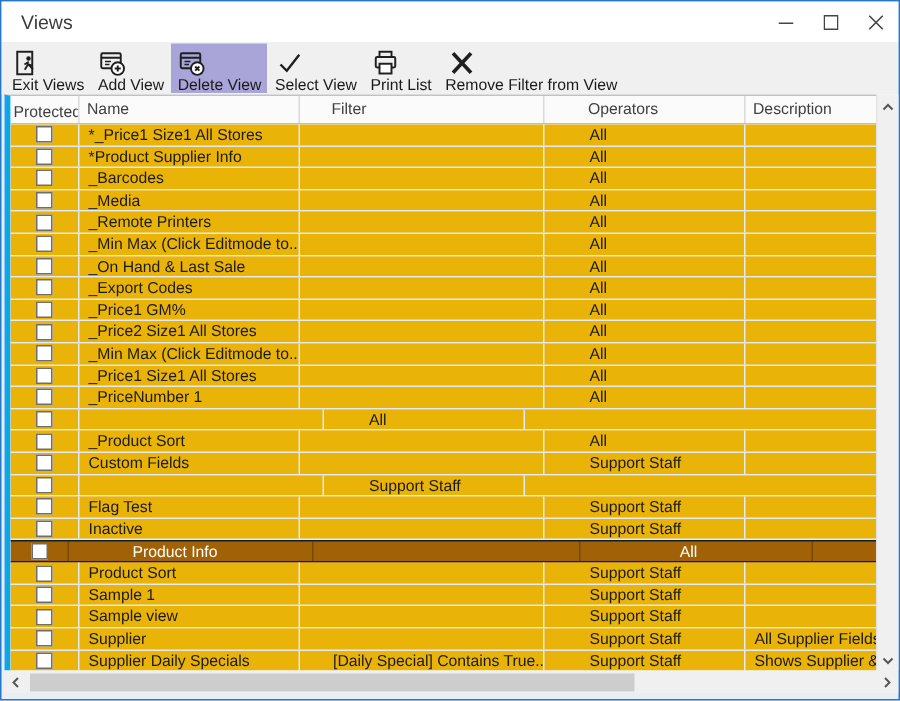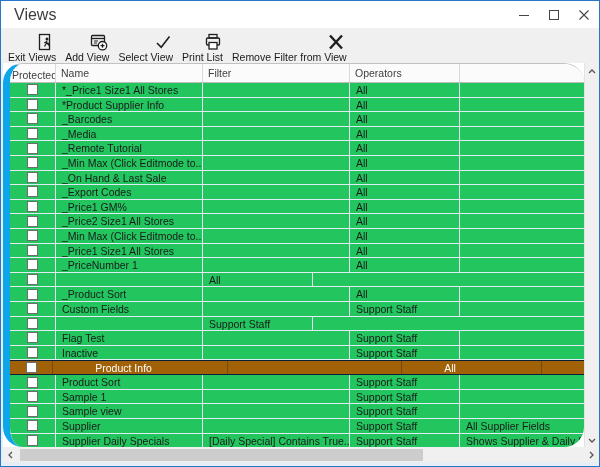--- a/index.html
+++ b/index.html
@@ -3,42 +3,42 @@
 <meta charset="utf-8">
 <style>
   * { margin:0; padding:0; box-sizing:border-box; }
   html,body { width:600px; height:467px; font-family:"Liberation Sans","DejaVu Sans",sans-serif; }
   .window {
     position:absolute; left:0; top:0; width:600px; height:467px;
     border:1px solid #2677c8; background:#e8eef6; overflow:hidden;
   }
   
   .titlebar { position:absolute; left:0; top:0; right:0; height:27px; background:#ffffff; display:flex; align-items:center; }
-  .title { font-size:16px; color:#3c3c3c; padding-left:13px; flex:1; }
+  .title { font-size:13px; color:#3c3c3c; padding-left:13px; flex:1; }
   .win-controls { display:flex; height:100%; }
   .win-btn { width:30px; height:100%; display:flex; align-items:center; justify-content:center; }
   .win-btn svg { display:block; }
   
   .toolbar { position:absolute; left:0; top:27px; right:0; height:35px; background:#f0f0f0; display:flex; align-items:stretch; padding:1px 0 1px 3px; }
-  .tbtn { display:flex; flex-direction:column; align-items:flex-end; justify-content:space-between; padding:3px 4px 2px 4px; margin-right:1px; }
+  .tbtn { display:flex; flex-direction:column; align-items:flex-start; justify-content:space-between; padding:3px 4px 2px 4px; margin-right:1px; }
   .tbtn.active { background:#a9a5d9; }
   .ticon { height:20px; display:flex; align-items:flex-end; }
   .tlabel { font-size:10.5px; color:#1a1a1a; white-space:nowrap; line-height:11px; }
   
   .grid { position:absolute; left:2px; top:62px; width:596px; height:384px; display:flex; background:#fff; }
-  .grid-main { flex:1; overflow:hidden; border-left:7px solid #0ea5e9; border-top:1px solid #c2c2c2;border-radius:20px; }
+  .grid-main { flex:1; overflow:hidden; border-left:4px solid #0ea5e9; border-top:1px solid #c2c2c2; }
   .gheader { display:flex; height:19px; background:#fbfbfb; border-bottom:1px solid #bdbdbd; }
   .hcell { font-size:10.5px; color:#404040; padding:3px 0 0 5px; border-right:1px solid #d9d9d9; overflow:hidden; white-space:nowrap; }
   .rows { background:#fff; }
-  .grow { display:flex; height:14.6px; border-bottom:1px solid #e2eaf3; background:#22c55e; }
+  .grow { display:flex; height:14.6px; border-bottom:1px solid #e2eaf3; background:#eab308; }
   .cell { font-size:10.5px; color:#1b1b1b; padding:1px 0 0 6px; border-right:1px solid #e2eaf3; overflow:hidden; white-space:nowrap; line-height:12px; }
   .c0 { width:46px; display:flex; align-items:center; justify-content:center; padding:0; }
   .c1 { width:147px; }
-  .c2 { width:147px; }
-  .c3 { width:110px; }
+  .c2 { width:147px;margin-left:16px; }
+  .c3 { width:110px;margin-left:24px; }
   .c4 { flex:1; border-right:none; }
   .cbx { width:11px; height:11px; border:1px solid #6e6e6e; background:#fff; }
   .grow.selected { background:#a16207; border-top:1px solid #0b2038; border-bottom:1px solid #0b2038; height:15px;gap:36px; }
   .grow.selected .cell { color:#ffffff; border-right-color:rgba(0,0,0,0.25); }
   
   .vscroll { width:15px; background:#f0f0f0; display:flex; flex-direction:column; justify-content:space-between; align-items:center; border-left:1px solid #e3e3e3; }
   .sbtn { width:15px; height:15px; display:flex; align-items:center; justify-content:center; }
   .hscroll { position:absolute; left:2px; top:446px; width:596px; height:15px; background:#f0f0f0; display:flex; align-items:center; }
   .hthumb { position:absolute; left:17px; top:1.5px; width:403px; height:12px; background:#cdcdcd; }
   .hscroll .sbtn.right { margin-left:auto; }
@@ -92,20 +92,33 @@
             <rect x="2.5" y="3.5" width="13" height="10" rx="1" fill="none" stroke="#1f1f1f" stroke-width="1.3"></rect>
             <line x1="2.5" y1="6.5" x2="15.5" y2="6.5" stroke="#1f1f1f" stroke-width="1.3"></line>
             <line x1="5" y1="9" x2="9" y2="9" stroke="#1f1f1f" stroke-width="1"></line>
             <line x1="5" y1="11" x2="8" y2="11" stroke="#1f1f1f" stroke-width="1"></line>
             <circle cx="13.5" cy="13.7" r="4.2" fill="#fff" stroke="#1f1f1f" stroke-width="1.3"></circle>
             <path d="M13.5 11.7 v4 M11.5 13.7 h4" stroke="#1f1f1f" stroke-width="1.3"></path>
           </svg>
         </span>
         <span class="tlabel">Add View</span>
       </div>
+      <div class="tbtn active">
+        <span class="ticon">
+          <svg width="20" height="20" viewBox="0 0 20 20">
+            <rect x="2.5" y="3.5" width="13" height="10" rx="1" fill="none" stroke="#1f1f1f" stroke-width="1.3"></rect>
+            <line x1="2.5" y1="6.5" x2="15.5" y2="6.5" stroke="#1f1f1f" stroke-width="1.3"></line>
+            <line x1="5" y1="9" x2="9" y2="9" stroke="#1f1f1f" stroke-width="1"></line>
+            <line x1="5" y1="11" x2="8" y2="11" stroke="#1f1f1f" stroke-width="1"></line>
+            <circle cx="13.5" cy="13.7" r="4.2" fill="#fff" stroke="#1f1f1f" stroke-width="1.3"></circle>
+            <path d="M12.1 12.3 l2.8 2.8 M14.9 12.3 l-2.8 2.8" stroke="#1f1f1f" stroke-width="1.3"></path>
+          </svg>
+        </span>
+        <span class="tlabel">Delete View</span>
+      </div>
       <div class="tbtn">
         <span class="ticon">
           <svg width="20" height="20" viewBox="0 0 20 20">
             <path d="M4 11 L8.2 15.2 L16.5 4.5" fill="none" stroke="#1f1f1f" stroke-width="1.6"></path>
           </svg>
         </span>
         <span class="tlabel">Select View</span>
       </div>
       <div class="tbtn">
         <span class="ticon">
@@ -127,20 +140,21 @@
       </div>
     </div>
 
   <div class="grid">
     <div class="grid-main">
       <div class="gheader">
           <div class="hcell c0" style="padding: 3px 0px 0px 4px;">Protected</div>
           <div class="hcell c1">Name</div>
           <div class="hcell c2">Filter</div>
           <div class="hcell c3">Operators</div>
+          <div class="hcell c4">Description</div>
         </div>
       <div class="rows">
           <div class="grow">
             <div class="cell c0">
               <span class="cbx"></span>
             </div>
             <div class="cell c1">*_Price1 Size1 All Stores</div>
             <div class="cell c2"></div>
             <div class="cell c3">All</div>
             <div class="cell c4"></div>
@@ -169,21 +183,21 @@
             </div>
             <div class="cell c1">_Media</div>
             <div class="cell c2"></div>
             <div class="cell c3">All</div>
             <div class="cell c4"></div>
           </div>
           <div class="grow">
             <div class="cell c0">
               <span class="cbx"></span>
             </div>
-            <div class="cell c1">_Remote Tutorial</div>
+            <div class="cell c1">_Remote Printers</div>
             <div class="cell c2"></div>
             <div class="cell c3">All</div>
             <div class="cell c4"></div>
           </div>
           <div class="grow">
             <div class="cell c0">
               <span class="cbx"></span>
             </div>
             <div class="cell c1">_Min Max (Click Editmode to...</div>
             <div class="cell c2"></div>

